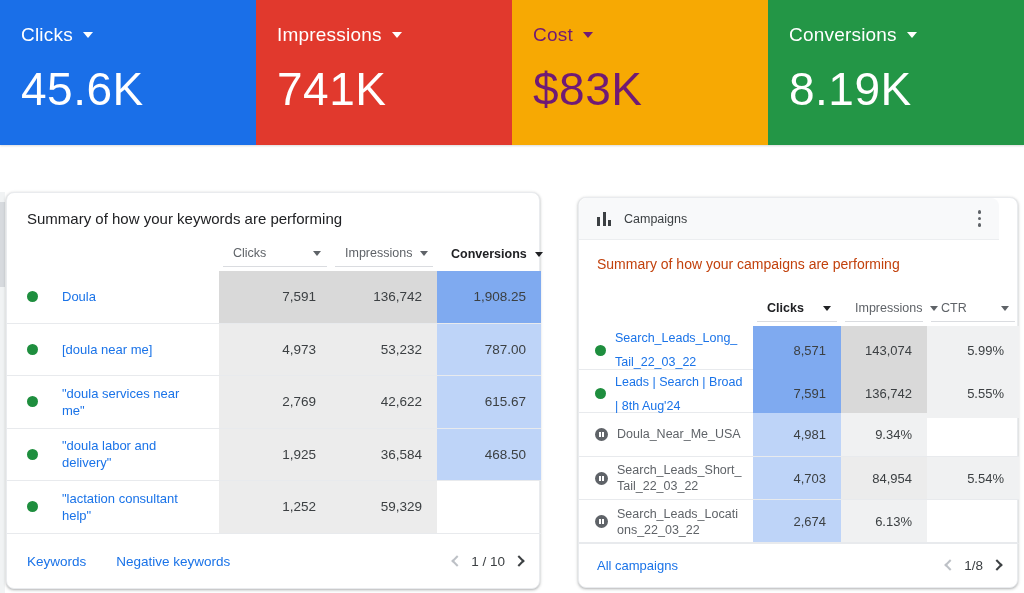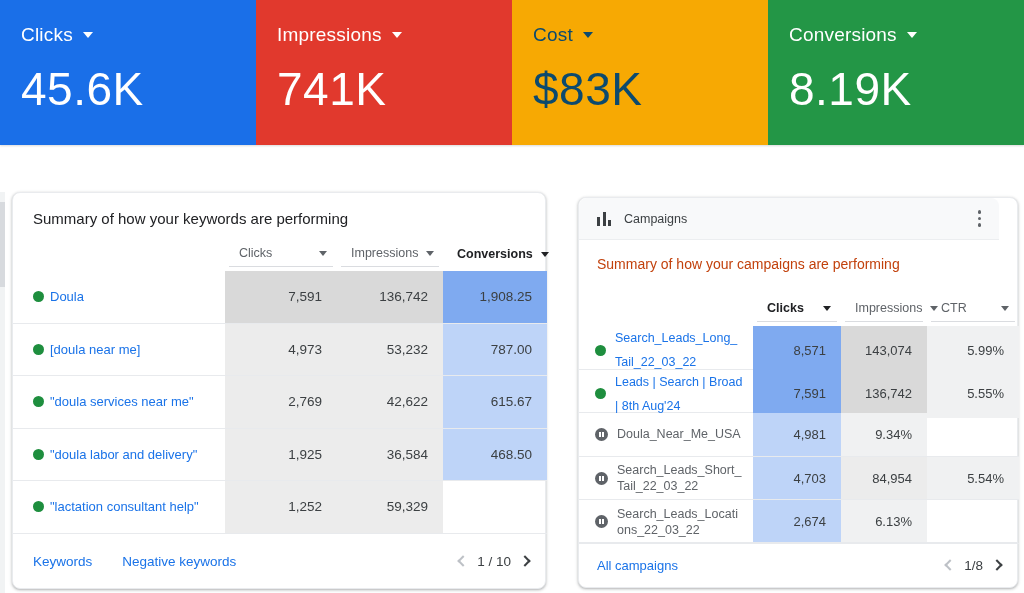--- a/index.html
+++ b/index.html
@@ -4,45 +4,45 @@
 <style>
   * { margin:0; padding:0; box-sizing:border-box; }
   html,body { width:1024px; height:593px; background:#fff; font-family:"Liberation Sans","DejaVu Sans",sans-serif; }
   #root { position:relative; width:1024px; height:593px; overflow:hidden; background:#fff; }
 
   
   .scorecards { position:absolute; left:0; top:0; width:1024px; height:145px; display:flex; box-shadow:0 1px 2px rgba(0,0,0,.15); }
   .scorecard { width:256px; height:145px; padding:24px 0 0 21px; color:#fff; }
   .scorecard.c0 { background:var(--card-blue); }
   .scorecard.c1 { background:var(--card-red); }
-  .scorecard.c2 { background:var(--card-yellow); color:#0c4a6e; }
+  .scorecard.c2 { background:var(--card-yellow); color:#701a75; }
   .scorecard.c3 { background:var(--card-green); }
   .sc-label-row { display:flex; align-items:center; gap:10px; font-size:19px; font-weight:500; letter-spacing:.2px; }
   .sc-value { margin-top:16px; font-size:46px; font-weight:400; letter-spacing:.5px; }
   .tri { width:0; height:0; border-left:5px solid transparent; border-right:5px solid transparent; border-top:6px solid currentColor; display:inline-block; }
 
   
   .panel { position:absolute; background:#fff; border-radius:8px; border:1px solid #e9ebee;
            box-shadow:0 1px 2px rgba(60,64,67,.25), 0 1px 3px 1px rgba(60,64,67,.12); }
 
   .edge-strip { position:absolute; left:0; top:192px; width:5px; height:401px; background:#f1f3f4; }
   .edge-strip .thumb { position:absolute; left:0; top:10px; width:5px; height:85px; background:#d7dade; }
 
   
-  #kw-panel { left:12px; top:192px; width:534px; height:397px; }
+  #kw-panel { left:6px; top:192px; width:534px; height:397px; }
   .kw-title { position:absolute; left:20px; top:17px; font-size:15px; font-weight:500; color:#202124; }
   .kw-header { position:absolute; left:0; top:44px; width:534px; height:30px; display:grid; grid-template-columns:212px 112px 106px 104px; align-items:end; }
   .hdr-cell { display:flex; align-items:center; font-size:12.5px; color:#5f6368; padding:0 6px 6px 10px; border-bottom:1px solid #dadce0; margin:0 4px; }
   .hdr-cell.space { justify-content:space-between; }
   .hdr-cell.inline .tri { margin-left:8px; }
   .hdr-cell .tri { border-left-width:4.5px; border-right-width:4.5px; border-top-width:5px; }
   .hdr-cell.bold { font-weight:700; color:#202124; border-bottom:none; }
   .kw-rows { position:absolute; left:0; top:78px; width:534px; }
   .kw-row { display:grid; grid-template-columns:212px 112px 106px 104px; height:52.5px; border-bottom:1px solid #e8eaed; }
-  .name-cell { display:flex; align-items:center; gap:6px; padding:0 14px 0 20px; }
+  .name-cell { display:flex; align-items:center; gap:24px; padding:0 14px 0 20px; }
   .dot { width:11px; height:11px; border-radius:50%; background:var(--status-green); flex:none; }
   .pause { width:13px; height:13px; border-radius:50%; background:var(--status-grey); position:relative; flex:none; }
   .pause::before, .pause::after { content:""; position:absolute; top:4px; width:2px; height:5px; background:#fff; }
   .pause::before { left:4px; } .pause::after { right:4px; }
   .kw-link { font-size:13px; line-height:17px; color:var(--link-blue); text-decoration:none; cursor:pointer; }
   .num-cell { display:flex; align-items:center; justify-content:flex-end; padding-right:15px; font-size:13.5px; color:#3c4043; }
   
   .kw-row:nth-child(1) .bg-clk, .kw-row:nth-child(1) .bg-imp { background:var(--cell-grey-dark); }
   .kw-row:nth-child(n+2) .bg-clk, .kw-row:nth-child(n+2) .bg-imp { background:var(--cell-grey-light); }
   .kw-row:nth-child(1) .bg-conv { background:var(--cell-blue-dark); }

